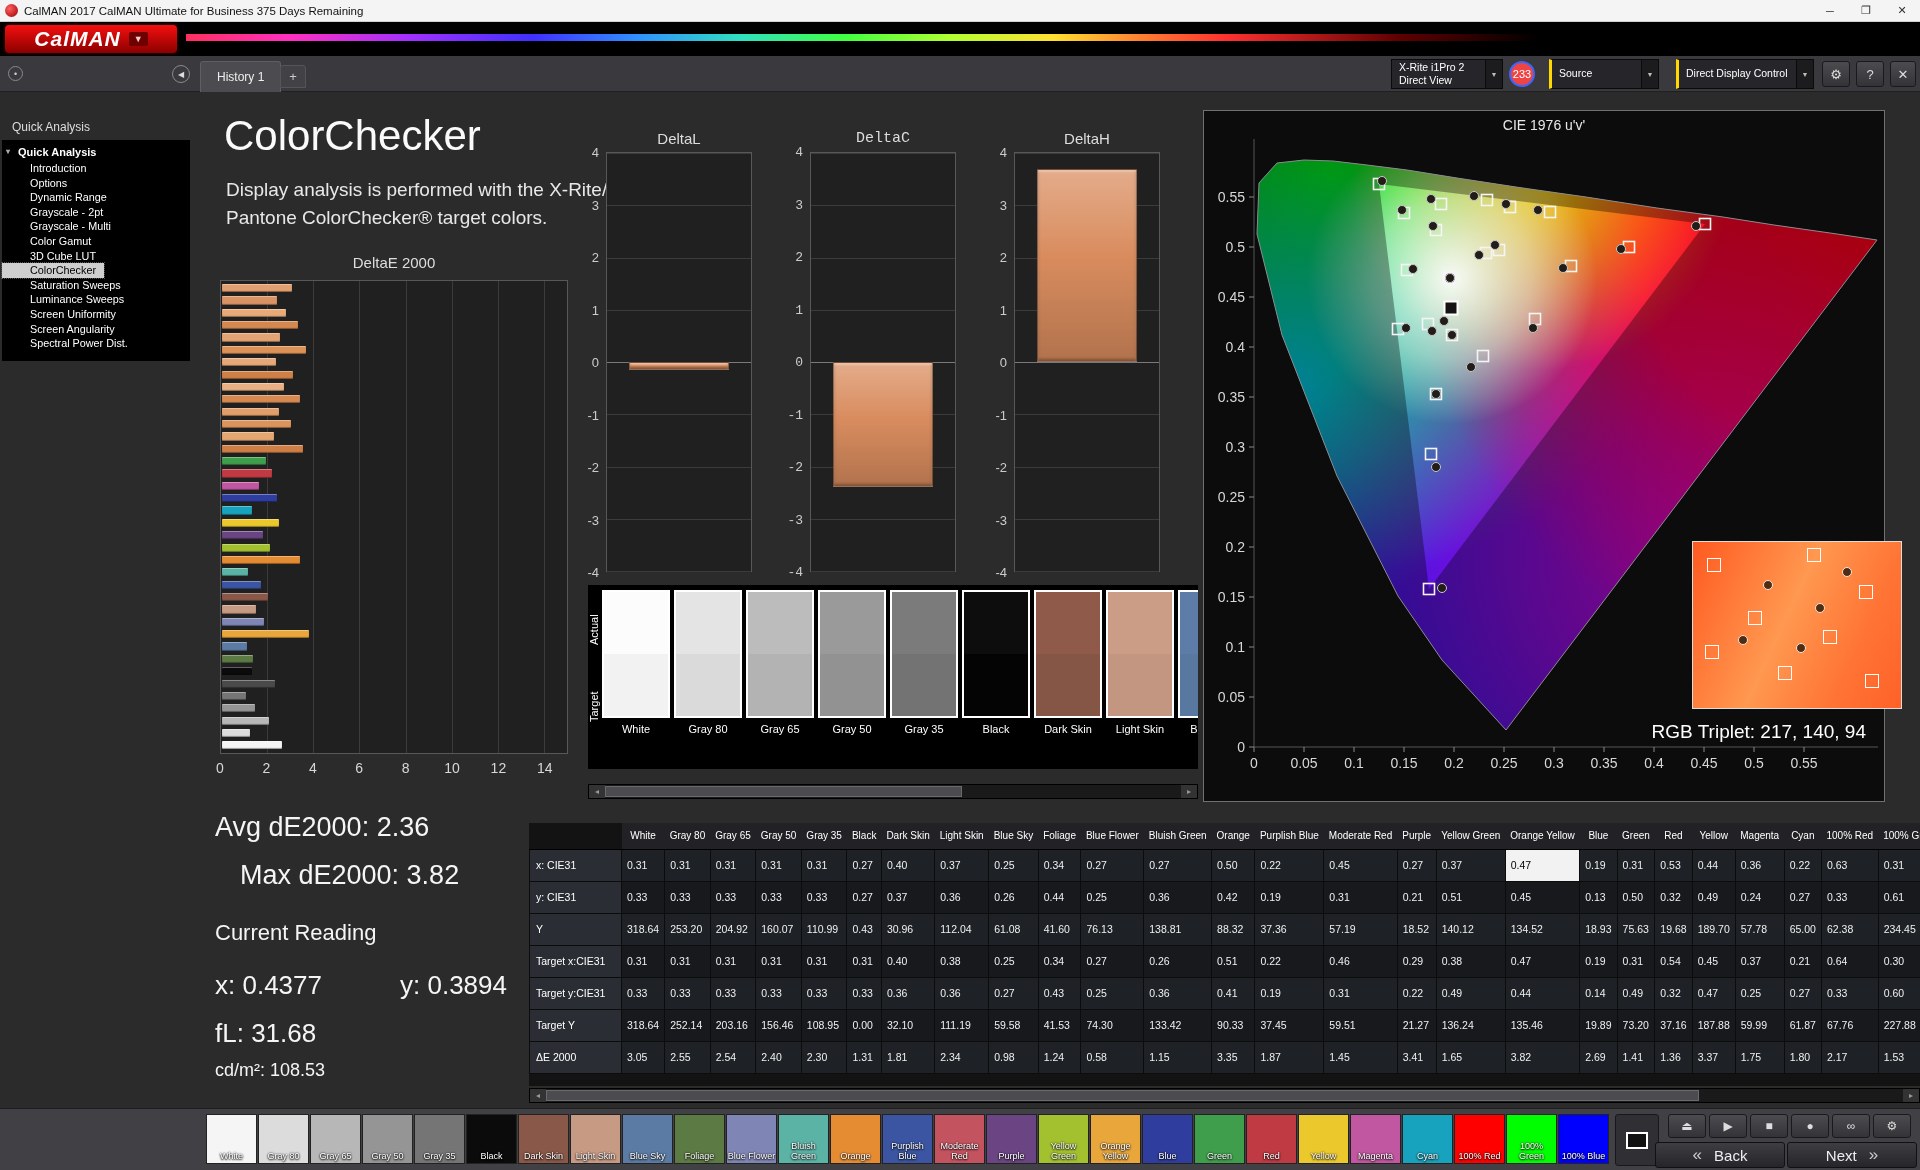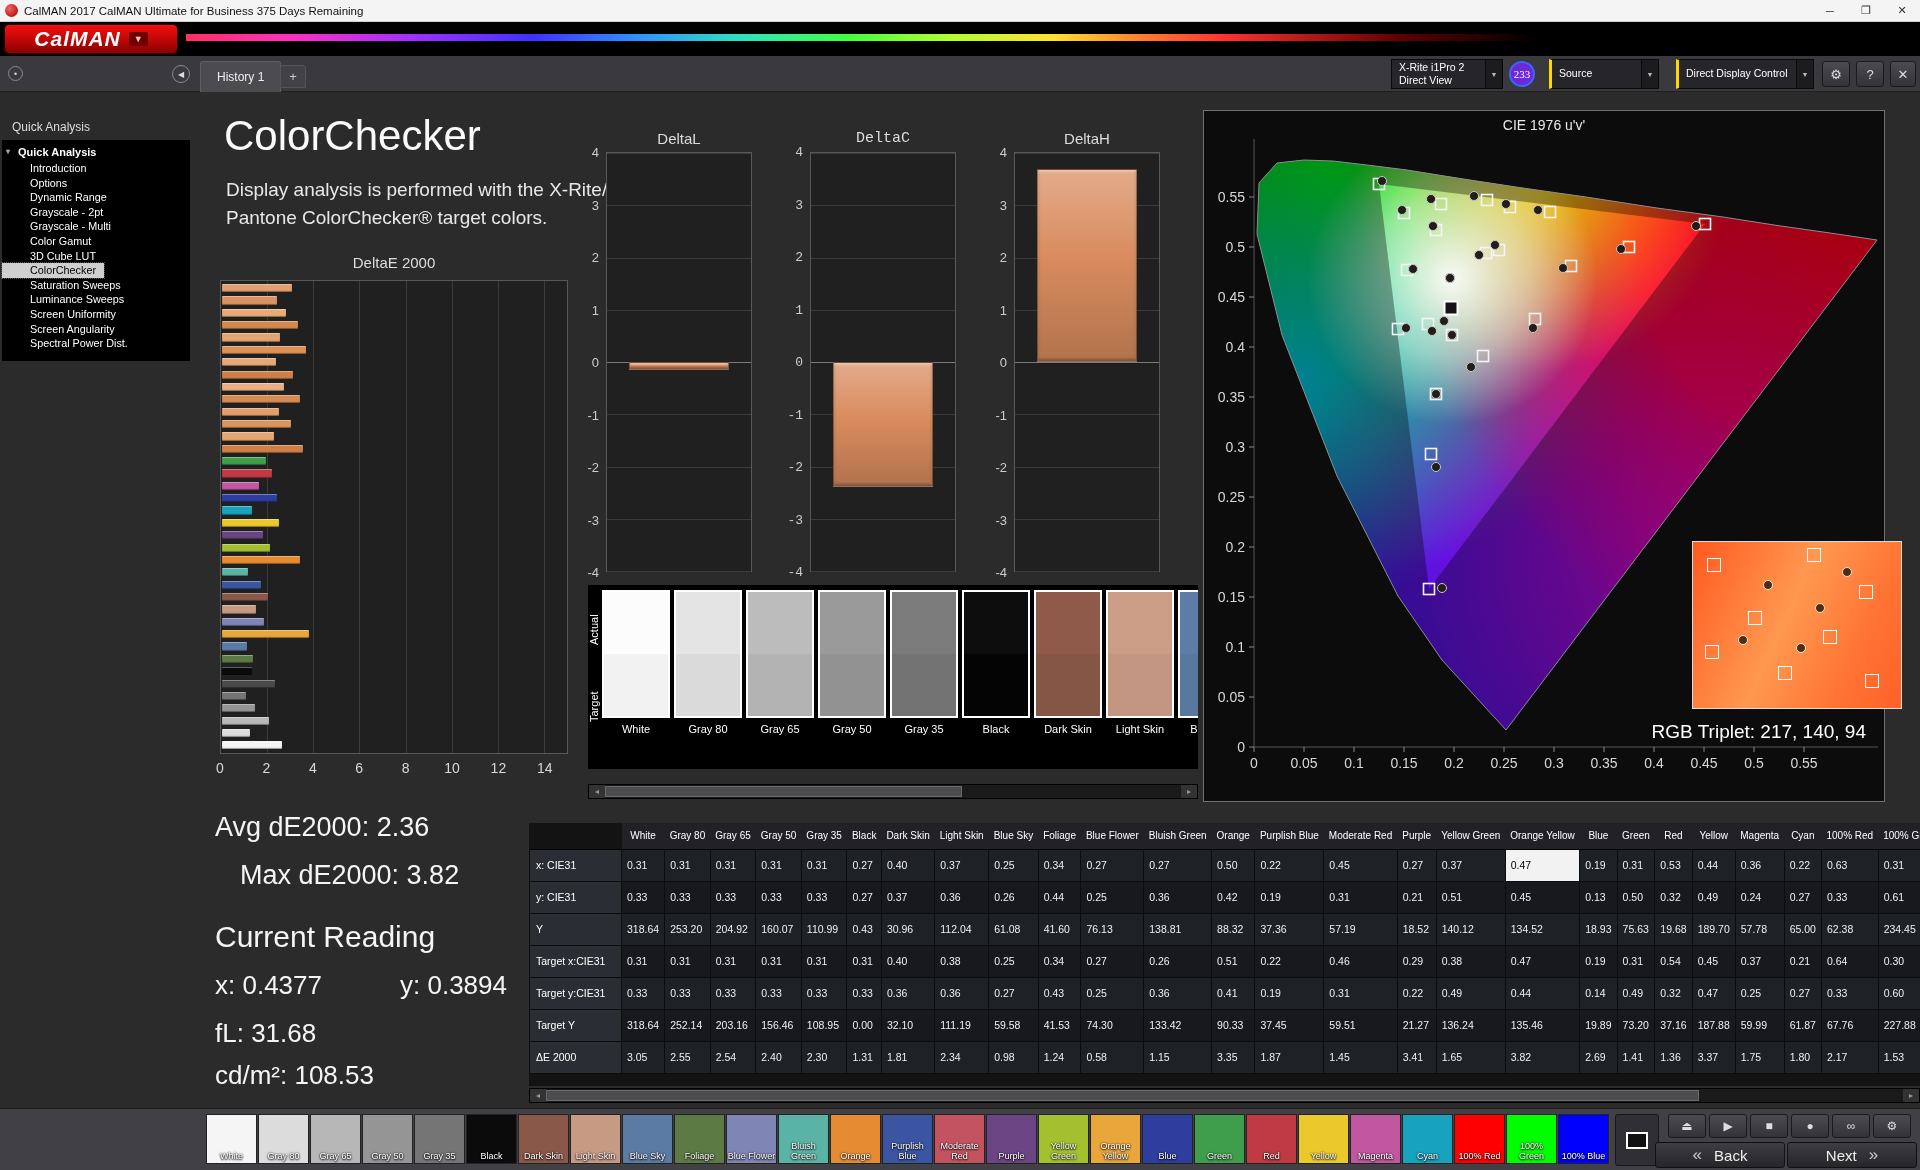--- a/index.html
+++ b/index.html
@@ -24,21 +24,21 @@
   
   .tabbar { position:absolute; left:0; top:56px; width:100%; height:36px; background:#3a3a3e; border-bottom:1px solid #202022; }
   .side-dot-btn { position:absolute; left:8px; top:10px; width:15px; height:15px; border:1px solid #8a8a8a; border-radius:50%; color:#ccc; font-size:9px; display:flex; align-items:center; justify-content:center; }
   .side-collapse-btn { position:absolute; left:172px; top:9px; width:18px; height:18px; border:1px solid #8a8a8a; border-radius:50%; color:#ddd; font-size:8px; display:flex; align-items:center; justify-content:center; }
   .tab { position:absolute; left:200px; top:5px; height:31px; padding:0 16px; background:#4b4b50; border:1px solid #5e5e63; border-bottom:none; color:#eee; font-size:12px; display:flex; align-items:center; border-radius:3px 3px 0 0; }
   .tab-add { position:absolute; left:280px; top:9px; width:26px; height:23px; background:#424246; border:1px solid #555; color:#ccc; font-size:13px; display:flex; align-items:center; justify-content:center; border-radius:3px 3px 0 0; }
   .dd { position:absolute; top:3px; height:30px; background:#26262a; border:1px solid #0a0a0a; display:flex; align-items:stretch; color:#fff; }
   .dd.yellow { border-left:3px solid #ffd800; }
   .dd-label { flex:1; padding:2px 7px; font-size:10.5px; display:flex; flex-direction:column; justify-content:center; line-height:1.25; white-space:nowrap; }
   .dd-arrow { width:17px; background:#1c1c1f; border-left:1px solid #0a0a0a; display:flex; align-items:center; justify-content:center; color:#bbb; font-size:7px; }
-  .badge { position:absolute; left:1509px; top:5px; width:26px; height:26px; border-radius:50%; background:#6d28d9; border:2px solid #3a66ff; color:#fff; font-size:11px; display:flex; align-items:center; justify-content:center;font-family:Liberation Serif, serif; }
+  .badge { position:absolute; left:1509px; top:5px; width:26px; height:26px; border-radius:50%; background:#ef4444; border:2px solid #3a66ff; color:#fff; font-size:11px; display:flex; align-items:center; justify-content:center; }
   .icon-btn { position:absolute; top:5px; width:28px; height:26px; background:linear-gradient(180deg,#4c4c50,#343438); border:1px solid #1a1a1c; color:#ddd; font-size:13px; display:flex; align-items:center; justify-content:center; border-radius:3px; }
 
   
   .sidebar-title { position:absolute; left:12px; top:120px; font-size:12px; color:#ddd; }
   .tree { position:absolute; left:2px; top:140px; width:188px; background:#000; padding:4px 0 10px 0; }
   .tree-root { color:#fff; font-size:11px; font-weight:bold; padding:2px 4px 3px 16px; position:relative; }
   .tree-root .exp { position:absolute; left:4px; top:3px; font-size:8px; color:#aaa; }
   .tree-item { color:#fff; font-size:10.8px; line-height:14.6px; padding:0 6px 0 28px; cursor:pointer; white-space:nowrap; }
   .tree-item.selected { background:#cfcfcf; color:#000; width:fit-content; padding-right:8px; outline:1px dotted #555; }
 
@@ -600,25 +600,25 @@
         <div class="inset-dot" style="left: 61%; top: 40%;"></div>
         <div class="inset-dot" style="left: 24%; top: 59%;"></div>
         <div class="inset-dot" style="left: 52%; top: 64%;"></div>
         <div class="inset-dot" style="left: 74%; top: 18%;"></div>
       </div>
     <div class="cie-rgb">RGB Triplet: 217, 140, 94</div>
   </div>
 
   <div class="stat" style="left:215px; top:812px; font-size:27px;">Avg dE2000: 2.36</div>
   <div class="stat" style="left:240px; top:860px; font-size:27px;">Max dE2000: 3.82</div>
-  <div class="stat" style="left:215px; top:920px; font-size:30px;">Current Reading</div>
+  <div class="stat" style="left:215px; top:920px; font-size:22px;">Current Reading</div>
   <div class="stat" style="left:215px; top:970px; font-size:26px;">x: 0.4377</div>
   <div class="stat" style="left:400px; top:970px; font-size:26px;">y: 0.3894</div>
   <div class="stat" style="left:215px; top:1018px; font-size:26px;">fL: 31.68</div>
-  <div class="stat" style="left:215px; top:1060px; font-size:26px;">cd/m²: 108.53</div>
+  <div class="stat" style="left:215px; top:1060px; font-size:18px;">cd/m²: 108.53</div>
 
   <div class="table-wrap">
     <table class="dtable">
       <thead>
           <tr>
             <th class="corner"></th>
             <th>White</th>
             <th>Gray 80</th>
             <th>Gray 65</th>
             <th>Gray 50</th>

